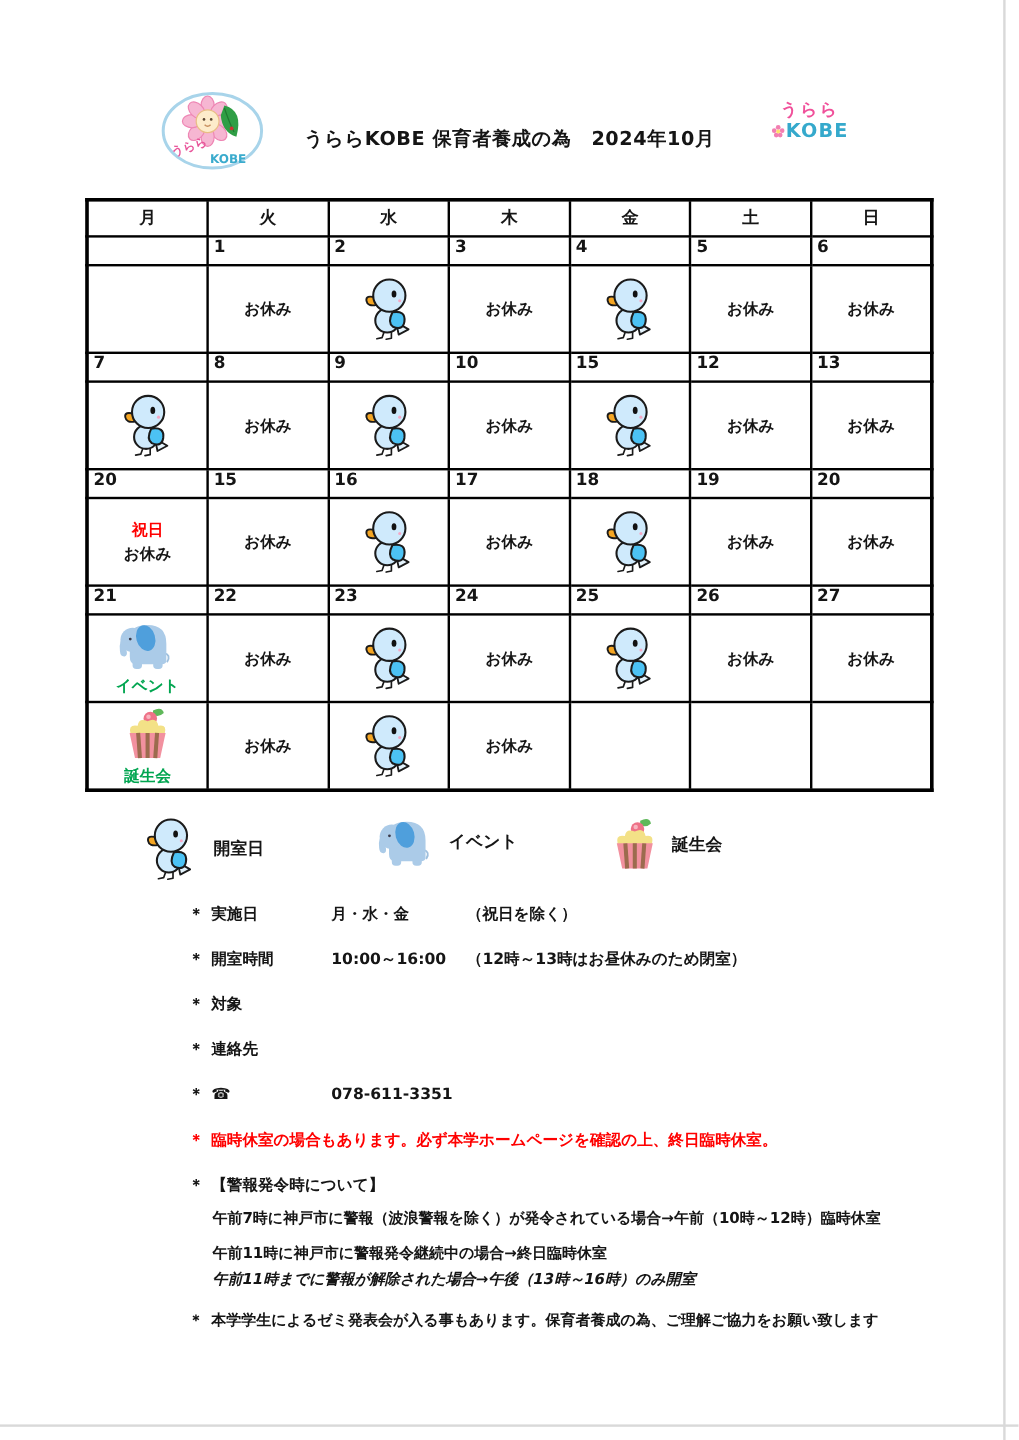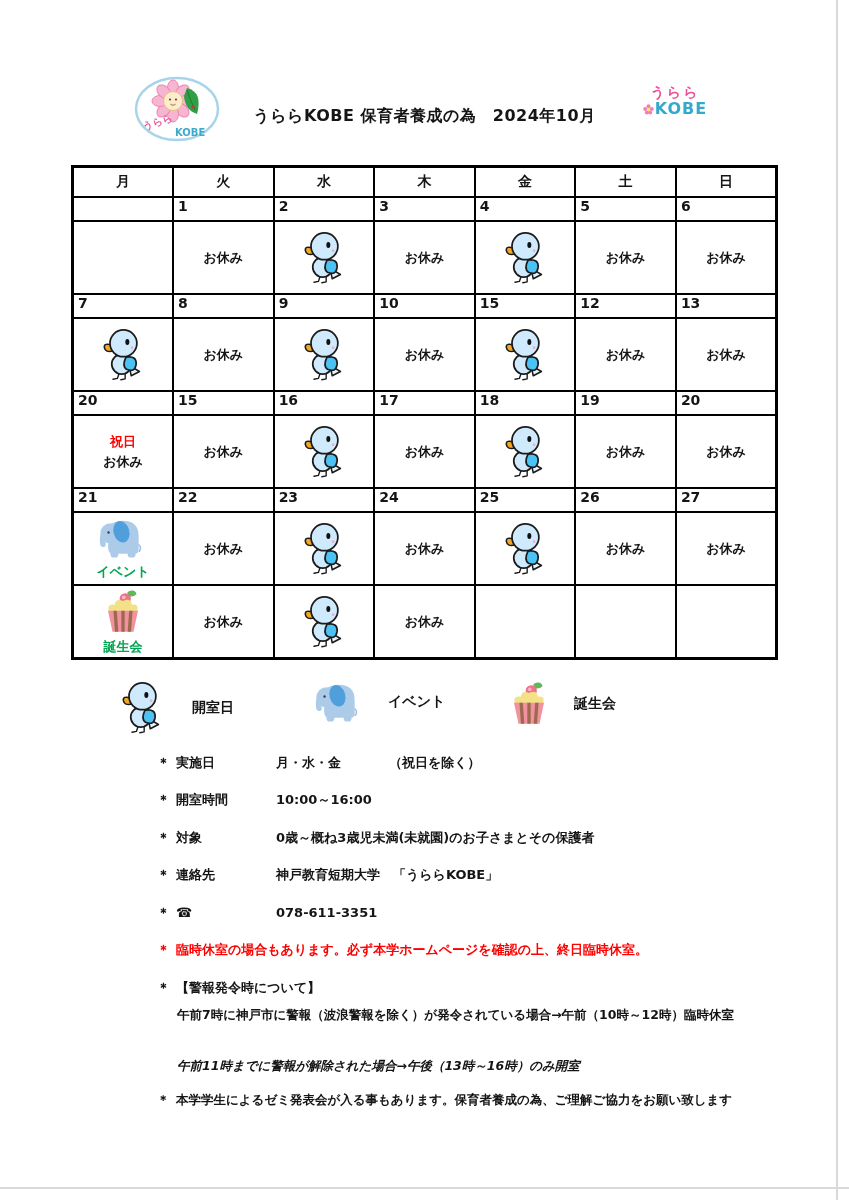--- a/index.html
+++ b/index.html
@@ -21,21 +21,21 @@
   .calendar tr.date-row td{height:21px;font-size:14px;text-align:left;vertical-align:top;
                            padding:1px 0 0 4px;line-height:1.1;}
   .calendar tr.content-row td{height:71px;vertical-align:middle;text-align:center;}
   .cell-content{display:flex;flex-direction:column;align-items:center;justify-content:center;gap:2px;min-height:68px;}
   .closed-label{font-size:13px;}
   .holiday-label{color:var(--holiday-red,#f00);font-size:13px;}
   .green-label{color:var(--event-green,#00a550);font-size:13px;margin-top:1px;}
 
   
   .legend{position:absolute;left:0;top:678px;width:100%;height:60px;}
-  .legend-item{position:absolute;top:2px;display:flex;align-items:center;gap:24px;font-size:14px;}
+  .legend-item{position:absolute;top:2px;display:flex;align-items:center;gap:10px;font-size:14px;}
   .legend-0{left:116px;} .legend-1{left:314px;} .legend-2{left:508px;}
   .legend-label{font-size:14px;}
 
   
   .info-row{position:absolute;left:157px;display:flex;align-items:baseline;font-size:13px;line-height:20px;white-space:nowrap;}
   .bullet{display:inline-block;width:19px;flex:0 0 19px;}
   .info-label{display:inline-block;width:100px;flex:0 0 100px;}
   .info-value{display:inline-block;min-width:113px;}
   .row-0{top:753px;} .row-1{top:790px;} .row-2{top:828px;} .row-3{top:865px;} .row-4{top:903px;}
 
@@ -508,50 +508,50 @@
   <div class="info-row row-0">
     <span class="bullet">＊</span>
     <span class="info-label">実施日</span>
     <span class="info-value">月・水・金</span>
     <span class="info-note">（祝日を除く）</span>
   </div>
   <div class="info-row row-1">
     <span class="bullet">＊</span>
     <span class="info-label">開室時間</span>
     <span class="info-value">10:00～16:00</span>
+    <span class="info-note">（12時～13時はお昼休みのため閉室）</span>
   </div>
   <div class="info-row row-2">
     <span class="bullet">＊</span>
     <span class="info-label">対象</span>
-    <span class="info-value">0歳～概ね3歳児未満(未就園)のお子さまとその保護者</span>
     <span class="info-note"></span>
   </div>
   <div class="info-row row-3">
     <span class="bullet">＊</span>
     <span class="info-label">連絡先</span>
-    <span class="info-value">神戸教育短期大学　「うららKOBE」</span>
     <span class="info-note"></span>
   </div>
   <div class="info-row row-4">
     <span class="bullet">＊</span>
     <span class="info-label">☎</span>
     <span class="info-value">078-611-3351</span>
     <span class="info-note"></span>
   </div>
 
   <div class="notice">
     <span class="bullet">＊</span>
     <span>臨時休室の場合もあります。必ず本学ホームページを確認の上、終日臨時休室。</span>
   </div>
 
   <div class="warn-head">
     <span class="bullet">＊</span>
     <span>【警報発令時について】</span>
   </div>
   <div class="warn-line wl-0">午前7時に神戸市に警報（波浪警報を除く）が発令されている場合→午前（10時～12時）臨時休室</div>
+  <div class="warn-line wl-1">午前11時に神戸市に警報発令継続中の場合→終日臨時休室</div>
   <div class="warn-line wl-2">午前11時までに警報が解除された場合→午後（13時～16時）のみ開室</div>
 
   <div class="final-note">
     <span class="bullet">＊</span>
     <span>本学学生によるゼミ発表会が入る事もあります。保育者養成の為、ご理解ご協力をお願い致します</span>
   </div>
 
   <div class="edge-right"></div>
   <div class="edge-bottom"></div>
 </div>

